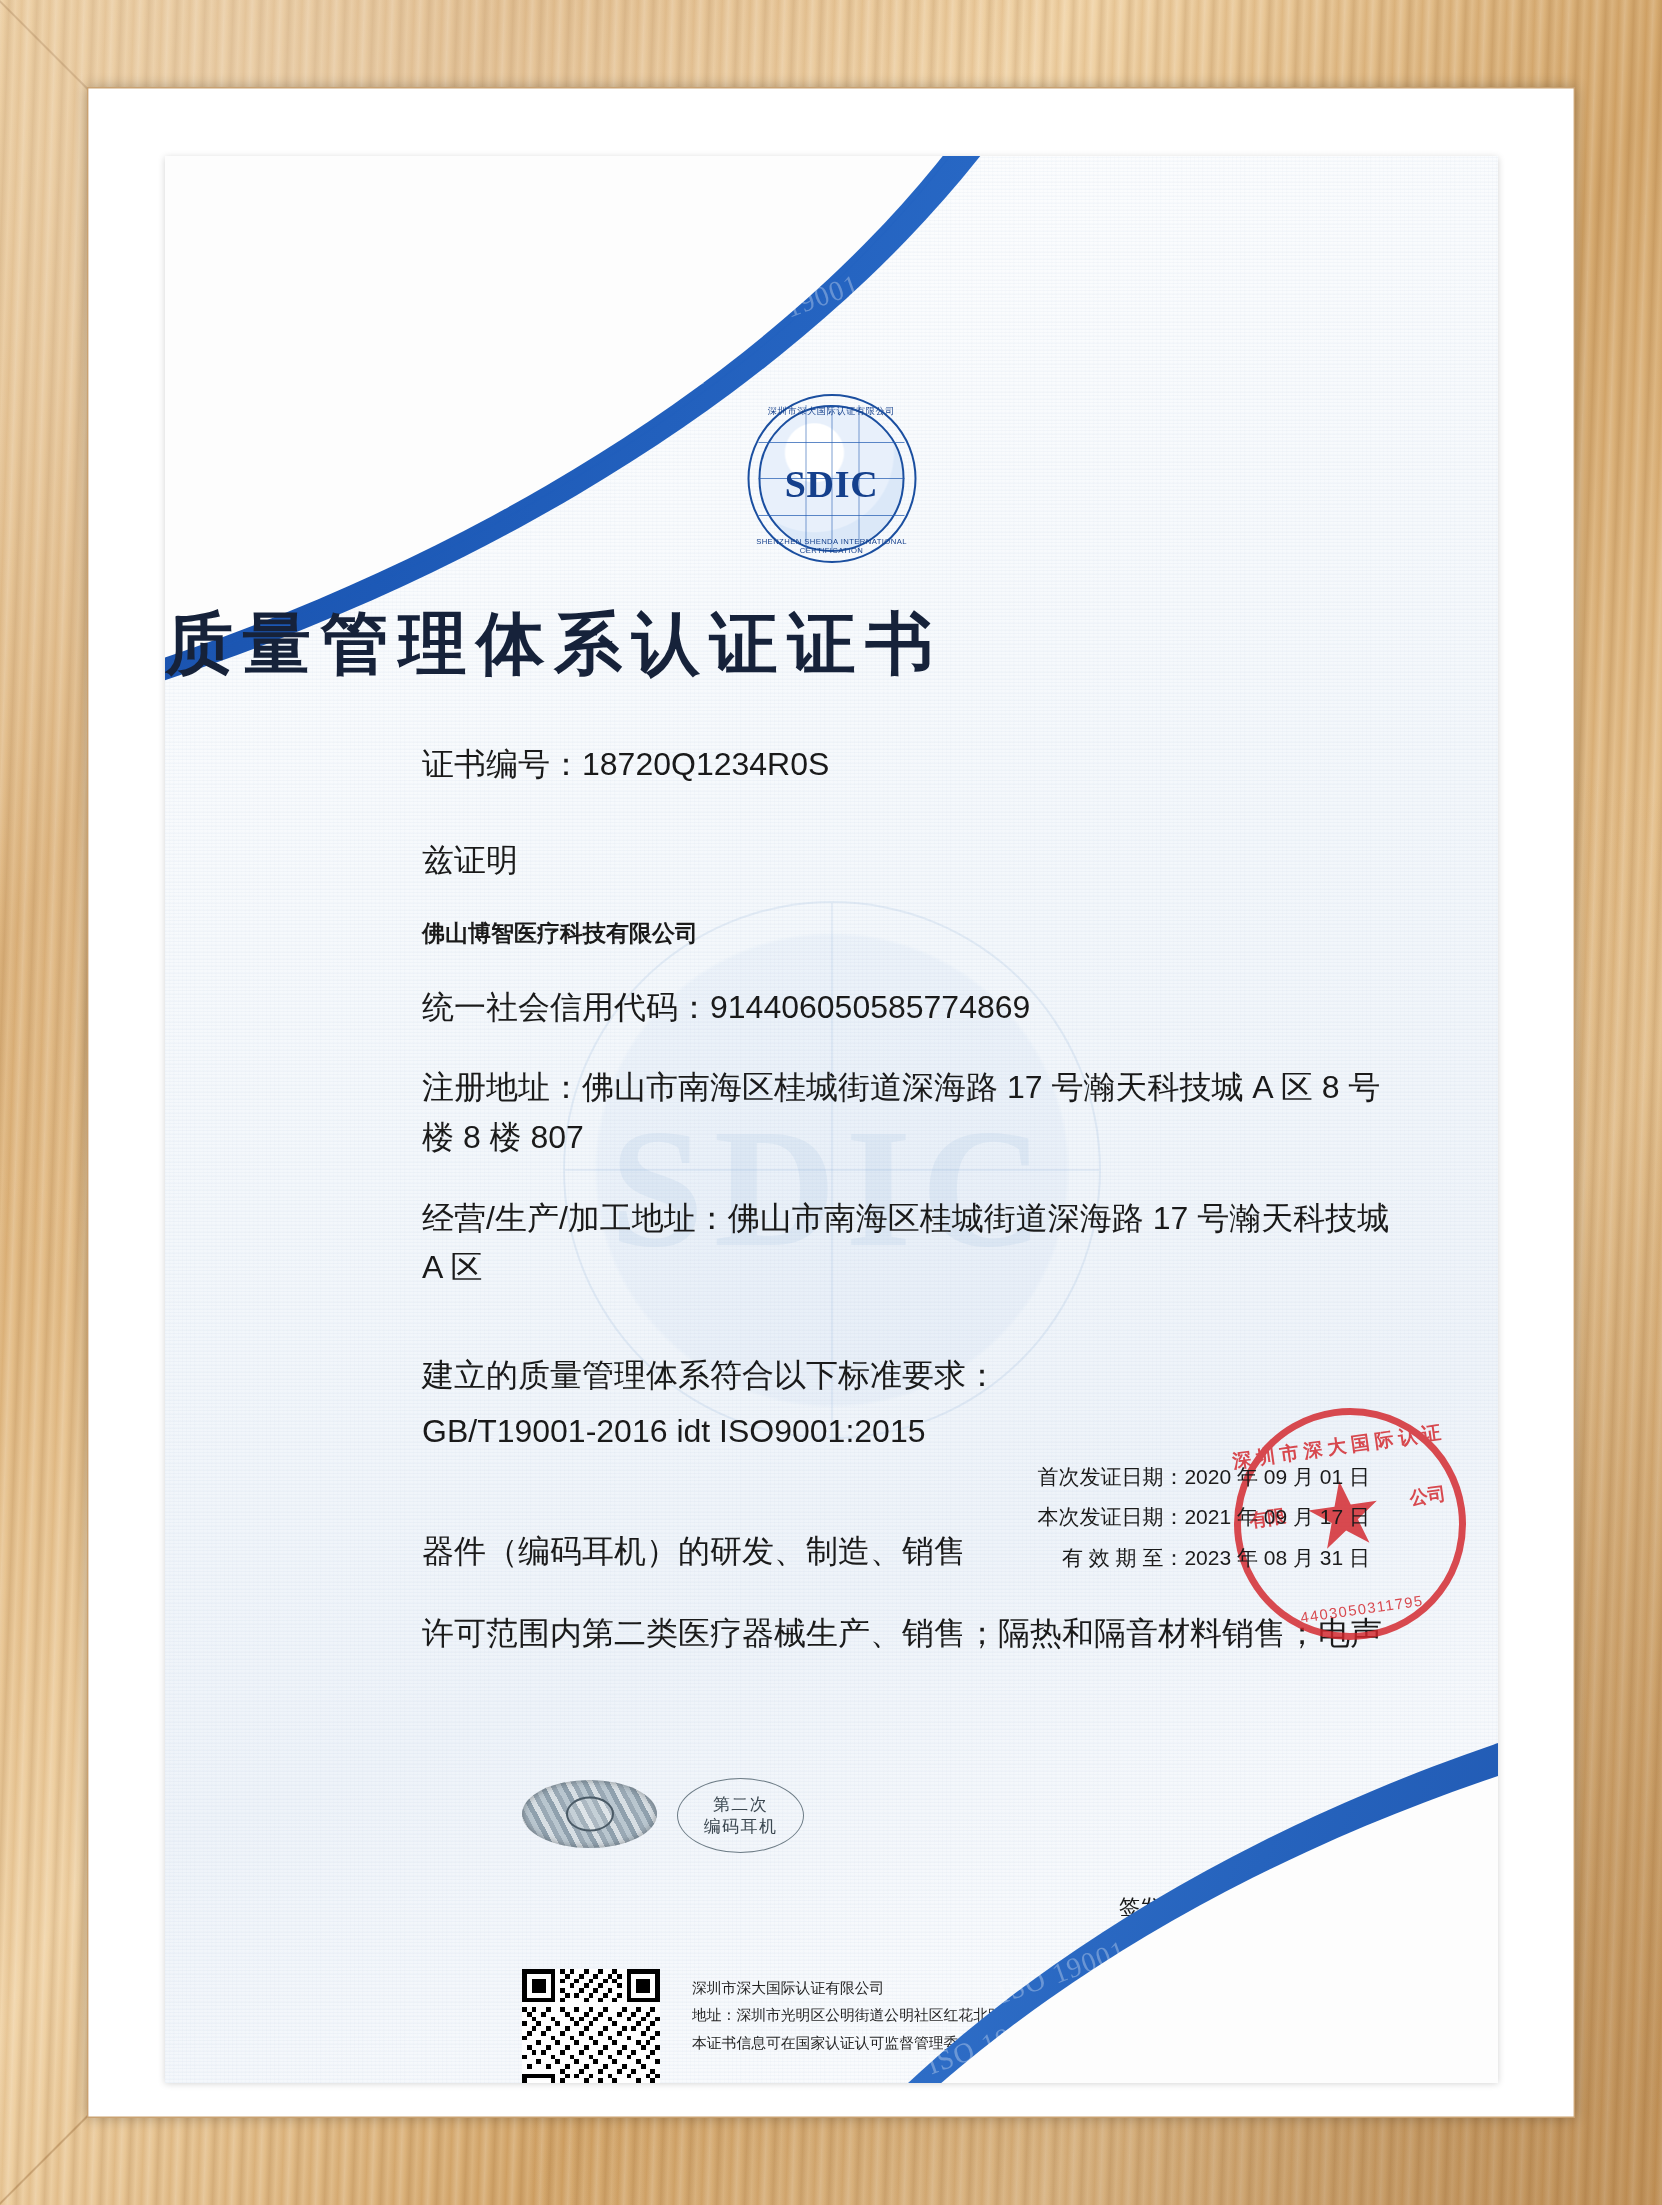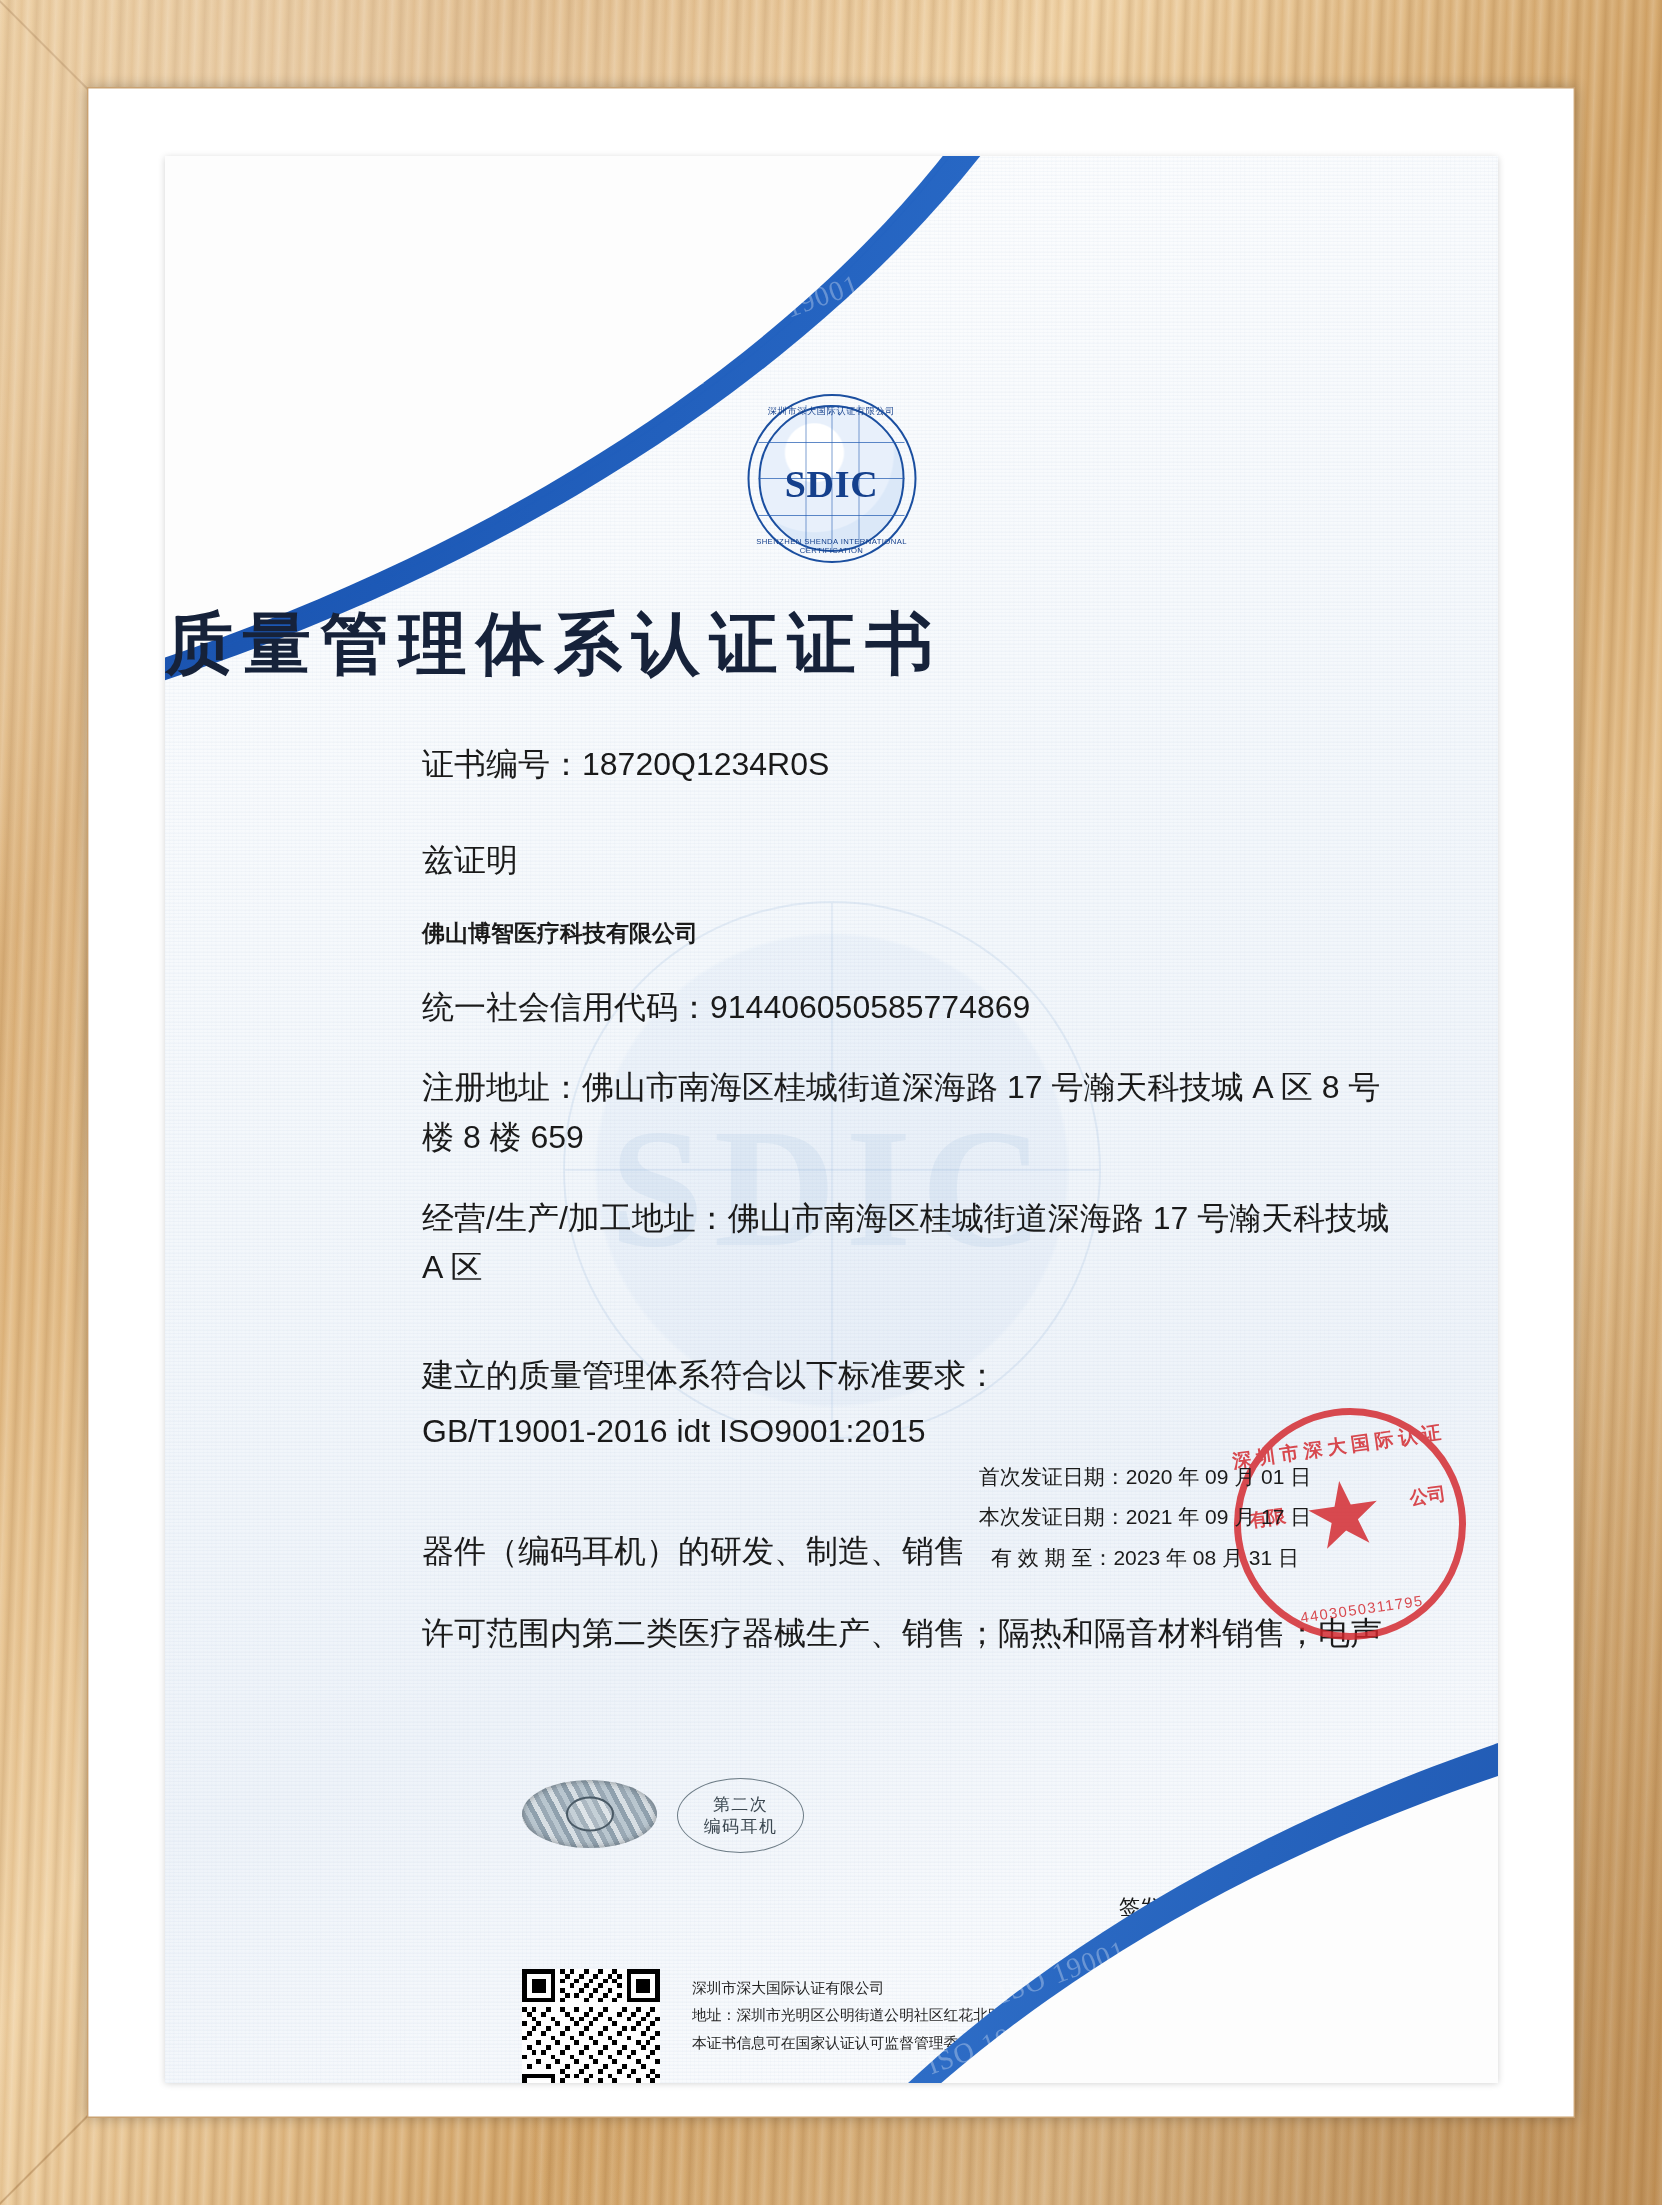--- a/index.html
+++ b/index.html
@@ -166,21 +166,21 @@
   .row{font-size:32px;line-height:1.55;margin-bottom:7px;}
   .row.big{font-size:23px;font-weight:bold;}
   .gap-s{height:24px;}
   .gap-m{height:39px;}
   .gap-l{height:51px;}
   .row.scope{margin-bottom:32px;}
 
   
   .dates{
     position:absolute;right:128px;top:1301px;width:450px;
-    font-size:21px;line-height:1.92;color:#1a1a1a;text-align:center;
+    font-size:21px;line-height:1.92;color:#1a1a1a;text-align:right;
   }
   .dates div{white-space:nowrap;}
 
   
   .seal{
     position:absolute;left:1069px;top:1252px;width:232px;height:232px;
     border:7px solid #d3242a;border-radius:50%;
     opacity:.82;transform:rotate(-8deg);
     box-sizing:border-box;
   }
@@ -308,21 +308,21 @@
     <div class="row">
       <span>证书编号：</span><span>18720Q1234R0S</span>
     </div>
     <div class="gap-m"></div>
     <div class="row">兹证明</div>
     <div class="gap-s"></div>
     <div class="row big">佛山博智医疗科技有限公司</div>
     <div class="gap-s"></div>
     <div class="row">统一社会信用代码：914406050585774869</div>
     <div class="gap-s"></div>
-    <div class="row">注册地址：佛山市南海区桂城街道深海路 17 号瀚天科技城 A 区 8 号楼 8 楼 659</div>
+    <div class="row">注册地址：佛山市南海区桂城街道深海路 17 号瀚天科技城 A 区 8 号楼 8 楼 807</div>
     <div class="gap-s"></div>
     <div class="row">经营/生产/加工地址：佛山市南海区桂城街道深海路 17 号瀚天科技城 A 区</div>
     <div class="gap-l"></div>
     <div class="row">建立的质量管理体系符合以下标准要求：</div>
     <div class="row">GB/T19001-2016 idt ISO9001:2015</div>
     <div class="gap-m"></div>
     <div class="gap-s"></div>
     <div class="row scope">器件（编码耳机）的研发、制造、销售</div>
     <div class="row scope">许可范围内第二类医疗器械生产、销售；隔热和隔音材料销售；电声</div>
   </div>

